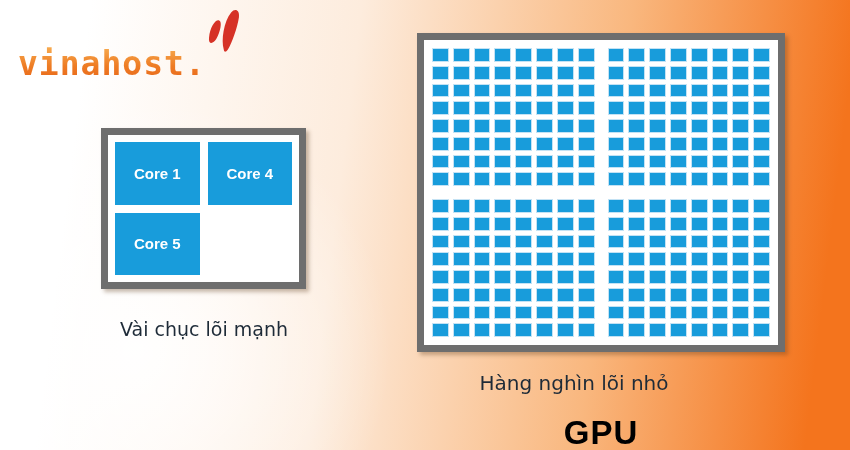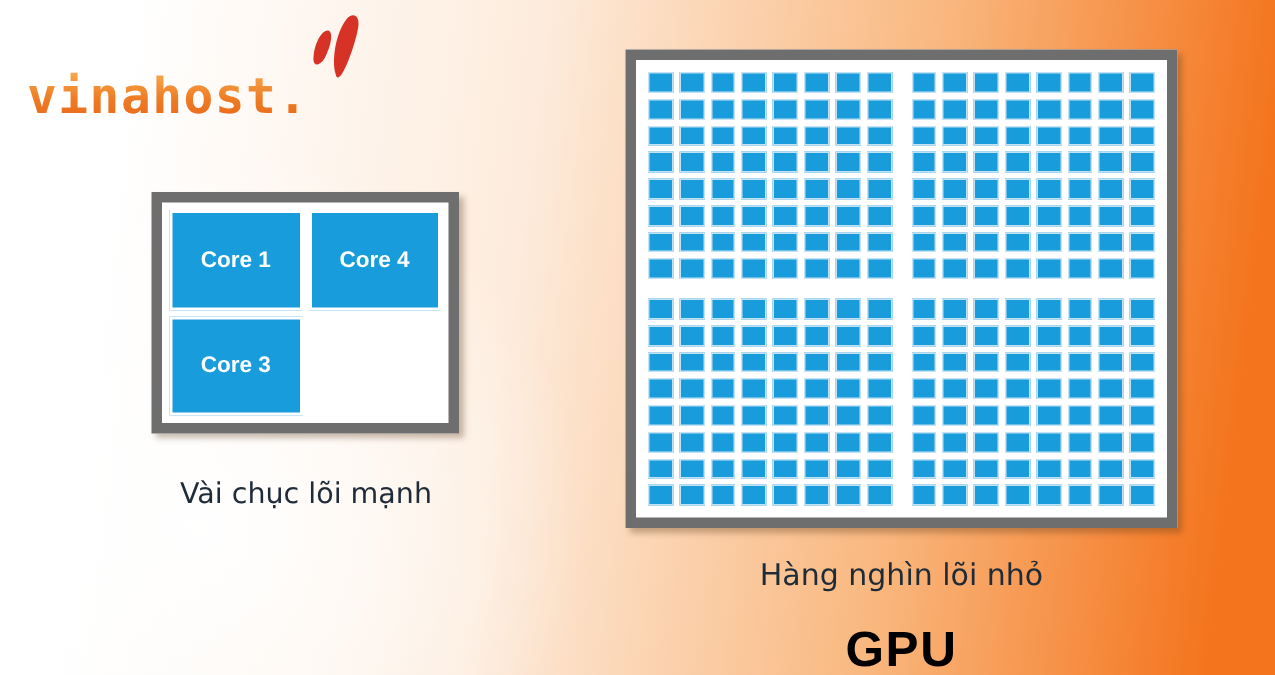--- a/index.html
+++ b/index.html
@@ -110,40 +110,40 @@
     position: absolute;
     transform: translateX(-50%);
     font-weight: bold;
     font-size: 33px;
     color: var(--title-black, #000000);
     white-space: nowrap;
     letter-spacing: 1px;
   }
   .cpu-caption { left: 204px; top: 318px; }
   .cpu-title   { left: 204px; top: 350px; }
-  .gpu-caption { left: 601px; top: 371px; font-size: 20px; }
+  .gpu-caption { left: 574px; top: 371px; font-size: 20px; }
   .gpu-title   { left: 601px; top: 414px; }
 </style>
 </head>
 <body>
 
 <div class="stage">
 
   <div class="logo">
     <span class="logo-text">vinahost.</span>
     <svg class="logo-check" viewBox="0 0 50 52" aria-hidden="true">
       <path d="M12 33 C13 22 19 13 23 14.5 C26.5 16 24.5 26 20 34.5 C16.5 40.5 11 41 12 33 Z" fill="#d63226"></path>
       <path d="M28 46 C25 36 28 16 36 6 C40 1 45.5 3 44.5 11 C43 22 36.5 40 32.5 46 C30 49.5 28.5 49 28 46 Z" fill="#d63226"></path>
     </svg>
   </div>
 
   <div class="chip-frame cpu-panel">
     <div class="core-cell">Core 1</div>
     <div class="core-cell">Core 4</div>
-    <div class="core-cell">Core 3</div>
+    <div class="core-cell">Core 5</div>
   </div>
   <div class="caption cpu-caption">Vài chục lõi mạnh</div>
 
   <div class="chip-frame gpu-panel">
     <div class="gpu-quadrant">
         <div class="gpu-cell"></div>
         <div class="gpu-cell"></div>
         <div class="gpu-cell"></div>
         <div class="gpu-cell"></div>
         <div class="gpu-cell"></div>

